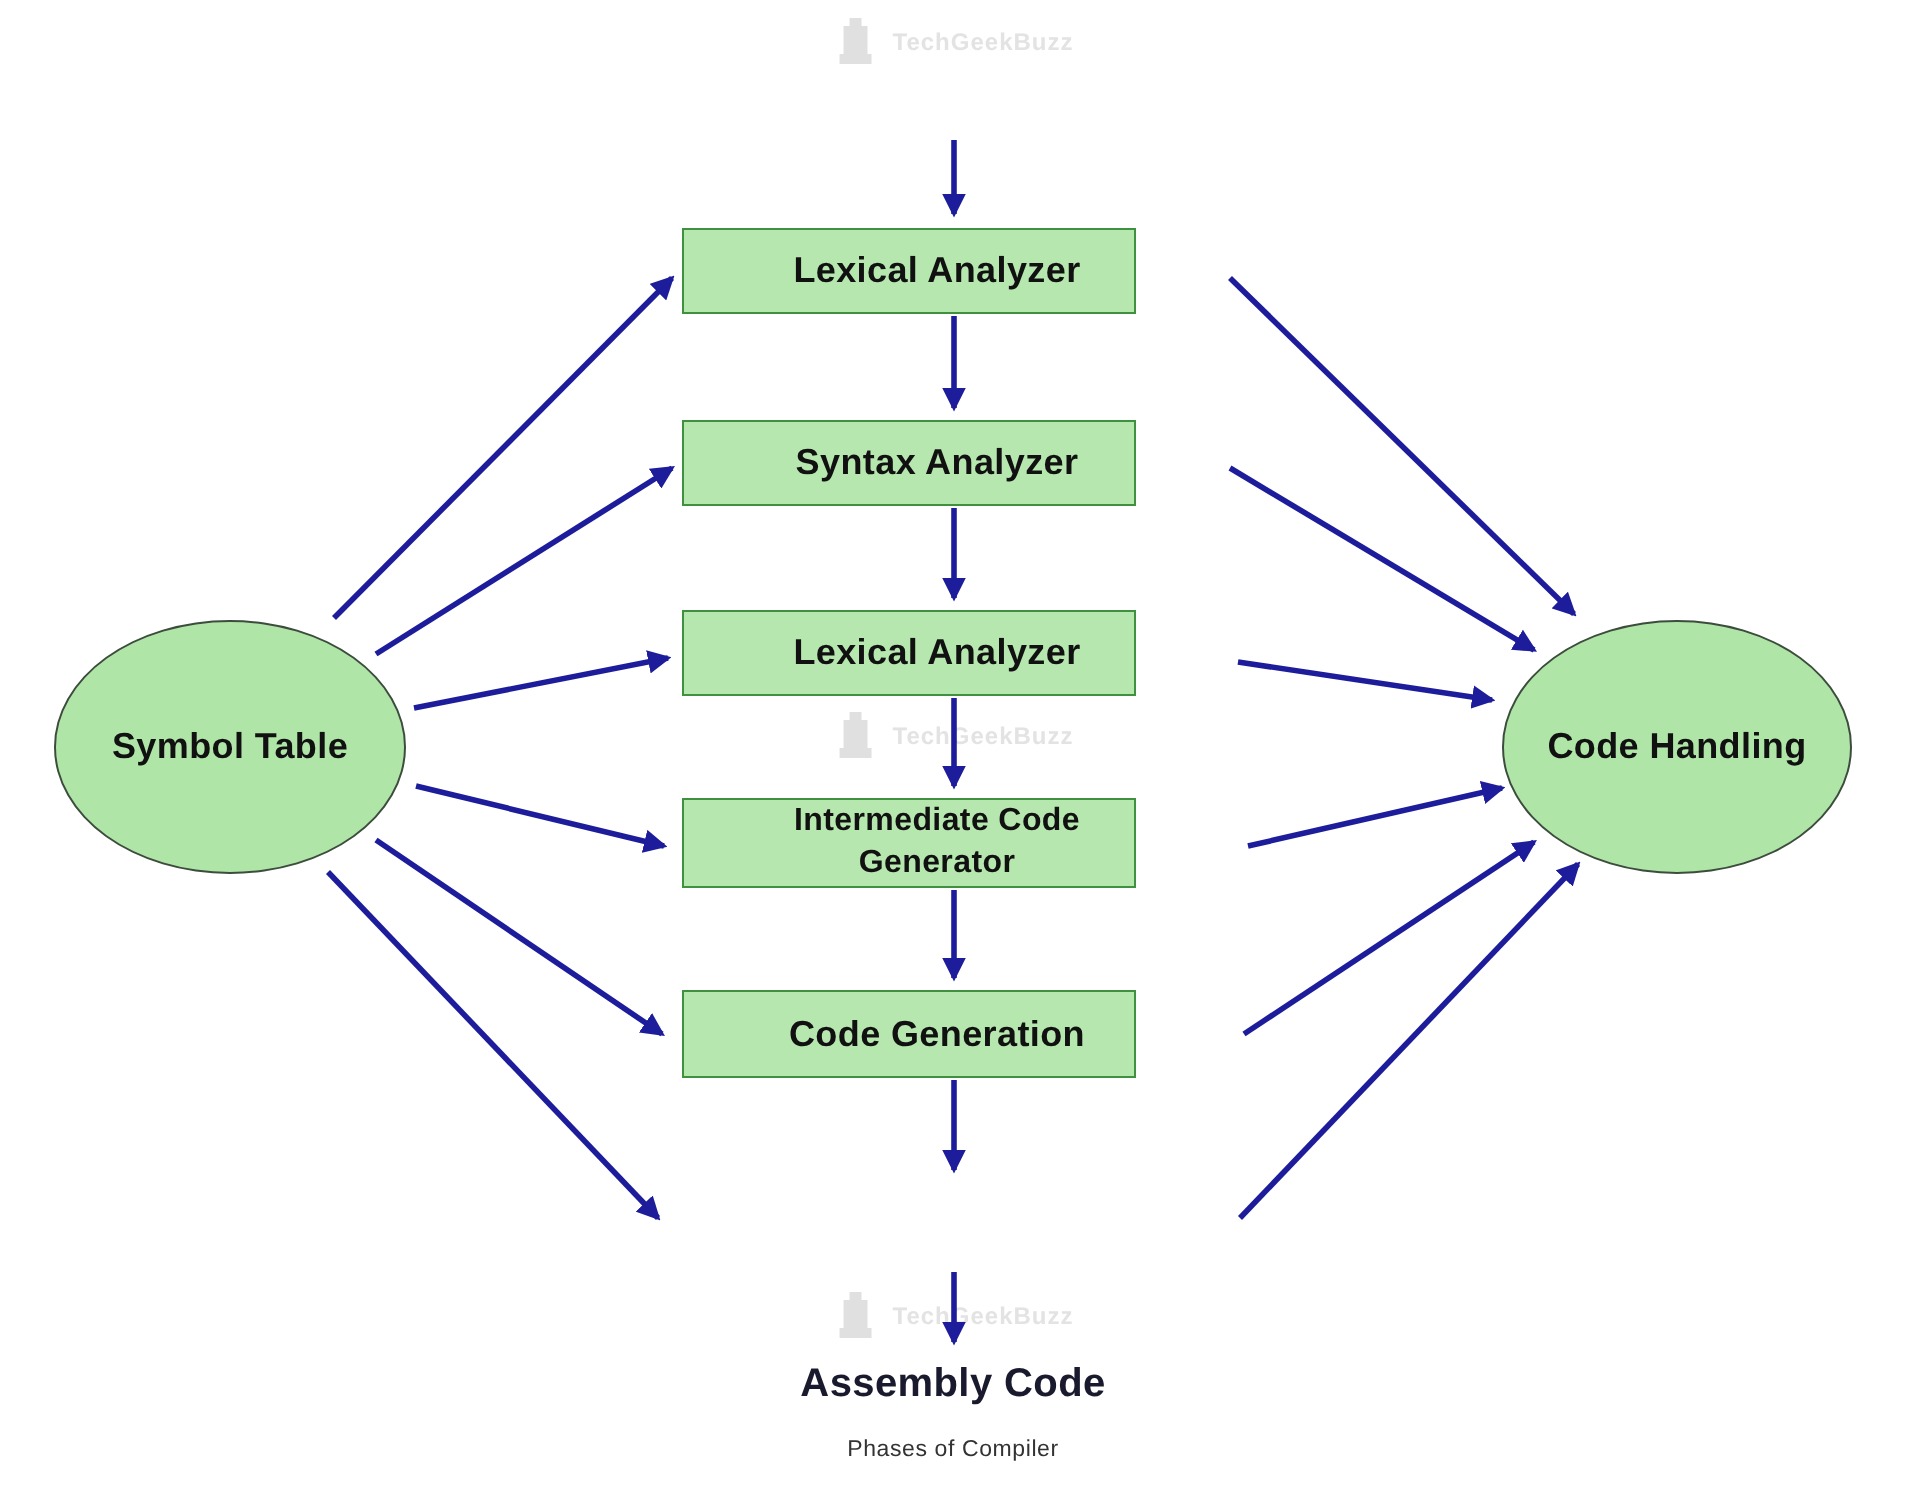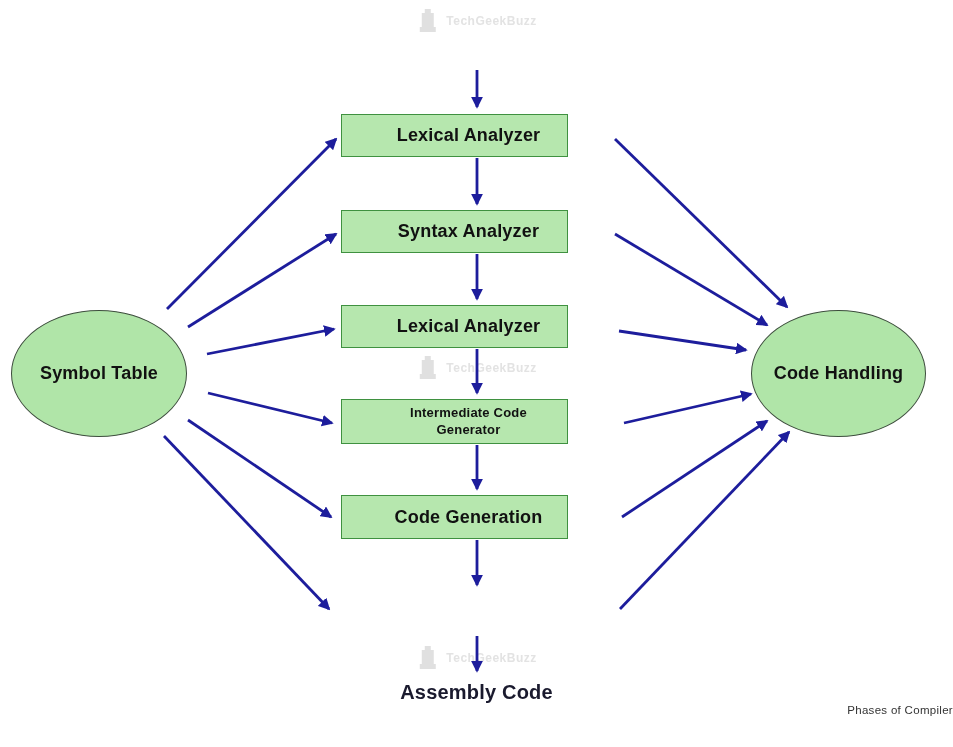--- a/index.html
+++ b/index.html
@@ -33,54 +33,54 @@
   .wm-top{top:8px;}
   .wm-mid{top:355px;}
   .wm-bottom{top:645px;}
   
   .center-text{
     position:absolute;left:0;width:953px;text-align:center;
     color:var(--text);z-index:2;
   }
   .hll{top:41px;font-size:19px;font-weight:bold;letter-spacing:.2px;}
   .assembly{top:681px;font-size:20px;font-weight:bold;color:#1a1a2e;letter-spacing:.2px;}
-  .caption{top:704px;font-size:11.5px;color:#333;letter-spacing:.3px;text-align:right;}
+  .caption{top:719px;font-size:11.5px;color:#333;letter-spacing:.3px;}
   
   .phase{
     position:absolute;left:341px;width:227px;
     background:var(--box-fill);
     border:1.5px solid var(--box-border);
     display:flex;align-items:center;justify-content:center;
     z-index:2;
     padding-left:28px;
   }
   .phase .phase-label{
     font-weight:bold;font-size:18px;color:var(--text);
     text-align:center;white-space:pre-line;line-height:1.25;
     letter-spacing:.2px;
   }
-  .phase.two-line .phase-label{font-size:13px;line-height:1.3;}
+  .phase.two-line .phase-label{font-size:16px;line-height:1.3;}
   .p-lexical{top:114px;height:43px;}
   .p-syntax{top:210px;height:43px;}
   .p-semantic{top:305px;height:43px;}
   .p-intermediate{top:399px;height:45px;}
   .p-optimiser{top:495px;height:44px;}
   .p-target{top:591px;height:44px;}
   
   .node-ellipse{
     position:absolute;border-radius:50%;
     background:var(--ellipse-fill);
     border:1.5px solid var(--ellipse-border);
     display:flex;align-items:center;justify-content:center;
     z-index:2;
   }
   .node-ellipse .node-label{
     font-weight:bold;font-size:18px;color:var(--text);letter-spacing:.2px;
   }
-  .e-symbol{left:11px;top:310px;width:176px;height:127px;}
+  .e-symbol{left:27px;top:310px;width:176px;height:127px;}
   .e-error{left:751px;top:310px;width:175px;height:127px;}
   
   svg.arrows{
     position:absolute;left:0;top:0;z-index:3;pointer-events:none;
   }
   svg.arrows line{stroke:var(--arrow);stroke-width:2.8;}
   svg.arrows marker path{fill:var(--arrow);}
 </style>
 </head>
 <body>

